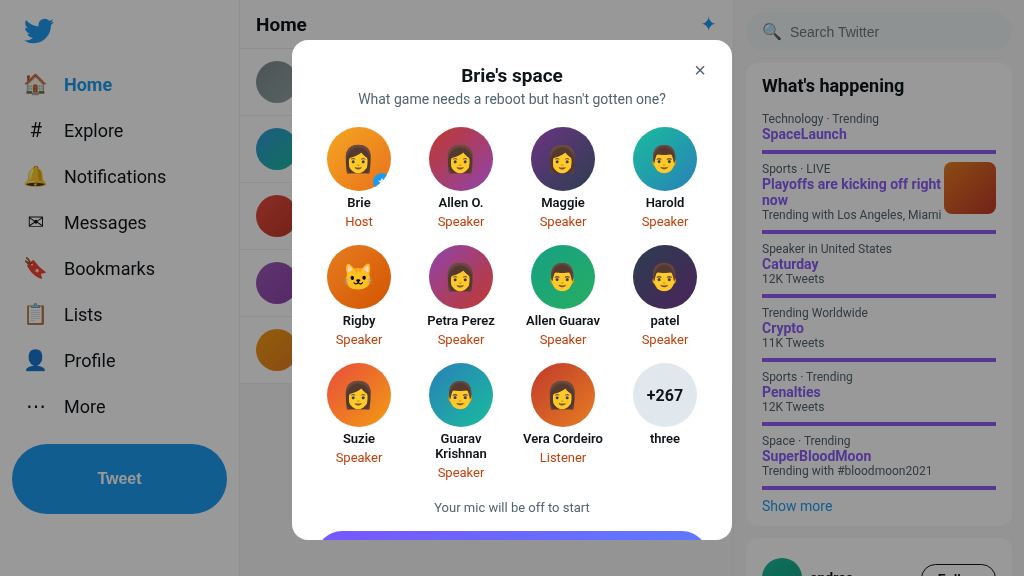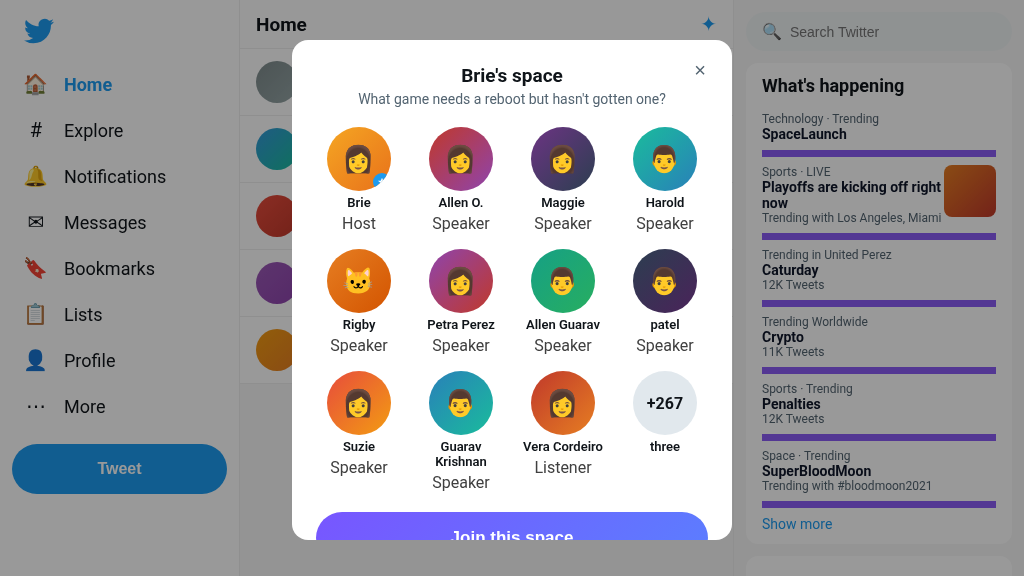--- a/index.html
+++ b/index.html
@@ -64,21 +64,21 @@
       display: flex;
       align-items: center;
       justify-content: center;
       font-size: 20px;
     }
     .tweet-btn {
       background: #1d9bf0;
       color: #fff;
       border: none;
       border-radius: 9999px;
-      padding: 16px 30px;
+      padding: 26px 30px;
       font-size: 16px;
       font-weight: 700;
       cursor: pointer;
       margin-top: 16px;
       width: 100%;
     }
 
     
     .main-content {
       flex: 1;
@@ -185,34 +185,34 @@
       margin-bottom: 12px;
     }
     .trending-title {
       font-size: 18px;
       font-weight: 700;
       color: #0f1419;
       margin-bottom: 8px;
     }
     .trending-item {
       padding: 8px 0;
-      border-bottom: 7px solid #8b5cf6;
+      border-bottom: 4px solid #8b5cf6;
       display: flex;
       justify-content: space-between;
       align-items: flex-start;
     }
     .trending-item:last-child { border-bottom: none; }
     .trending-category {
       font-size: 12px;
       color: #536471;
     }
     .trending-topic {
       font-size: 14px;
       font-weight: 700;
-      color: #0f172a;
+      color: #8b5cf6;
     }
     .trending-count {
       font-size: 12px;
       color: #536471;
     }
     .trending-image {
       width: 52px;
       height: 52px;
       border-radius: 8px;
       background: #ccc;
@@ -362,22 +362,22 @@
       height: 10px;
       fill: #fff;
     }
     .participant-name {
       font-size: 13px;
       font-weight: 600;
       color: #0f1419;
       text-align: center;
     }
     .participant-role {
-      font-size: 16px;
-      color: #404040;
+      font-size: 13px;
+      color: #c2410c;
       text-align: center;
     }
     .plus-count {
       width: 64px;
       height: 64px;
       border-radius: 50%;
       background: #e1e8ed;
       display: flex;
       align-items: center;
       justify-content: center;
@@ -529,21 +529,21 @@
         <div>
           <div class="trending-category">Sports · LIVE</div>
           <div class="trending-topic">Playoffs are kicking off right now</div>
           <div class="trending-count">Trending with Los Angeles, Miami</div>
         </div>
         <div class="trending-image" style="background: linear-gradient(135deg,#e67e22,#c0392b);"></div>
       </div>
 
       <div class="trending-item">
         <div>
-          <div class="trending-category">Trending in United Perez</div>
+          <div class="trending-category">Speaker in United States</div>
           <div class="trending-topic">Caturday</div>
           <div class="trending-count">12K Tweets</div>
         </div>
       </div>
 
       <div class="trending-item">
         <div>
           <div class="trending-category">Trending Worldwide</div>
           <div class="trending-topic">Crypto</div>
           <div class="trending-count">11K Tweets</div>
@@ -672,17 +672,18 @@
           </div>
           <span class="participant-name">Vera Cordeiro</span>
           <span class="participant-role">Listener</span>
         </div>
         <div class="participant">
           <div class="plus-count">+267</div>
           <span class="participant-name">three</span>
         </div>
       </div>
 
+      <div class="modal-mic-notice">Your mic will be off to start</div>
       <button class="join-btn">Join this space</button>
     </div>
   </div>
 
 </div>
 
 </body></html>

